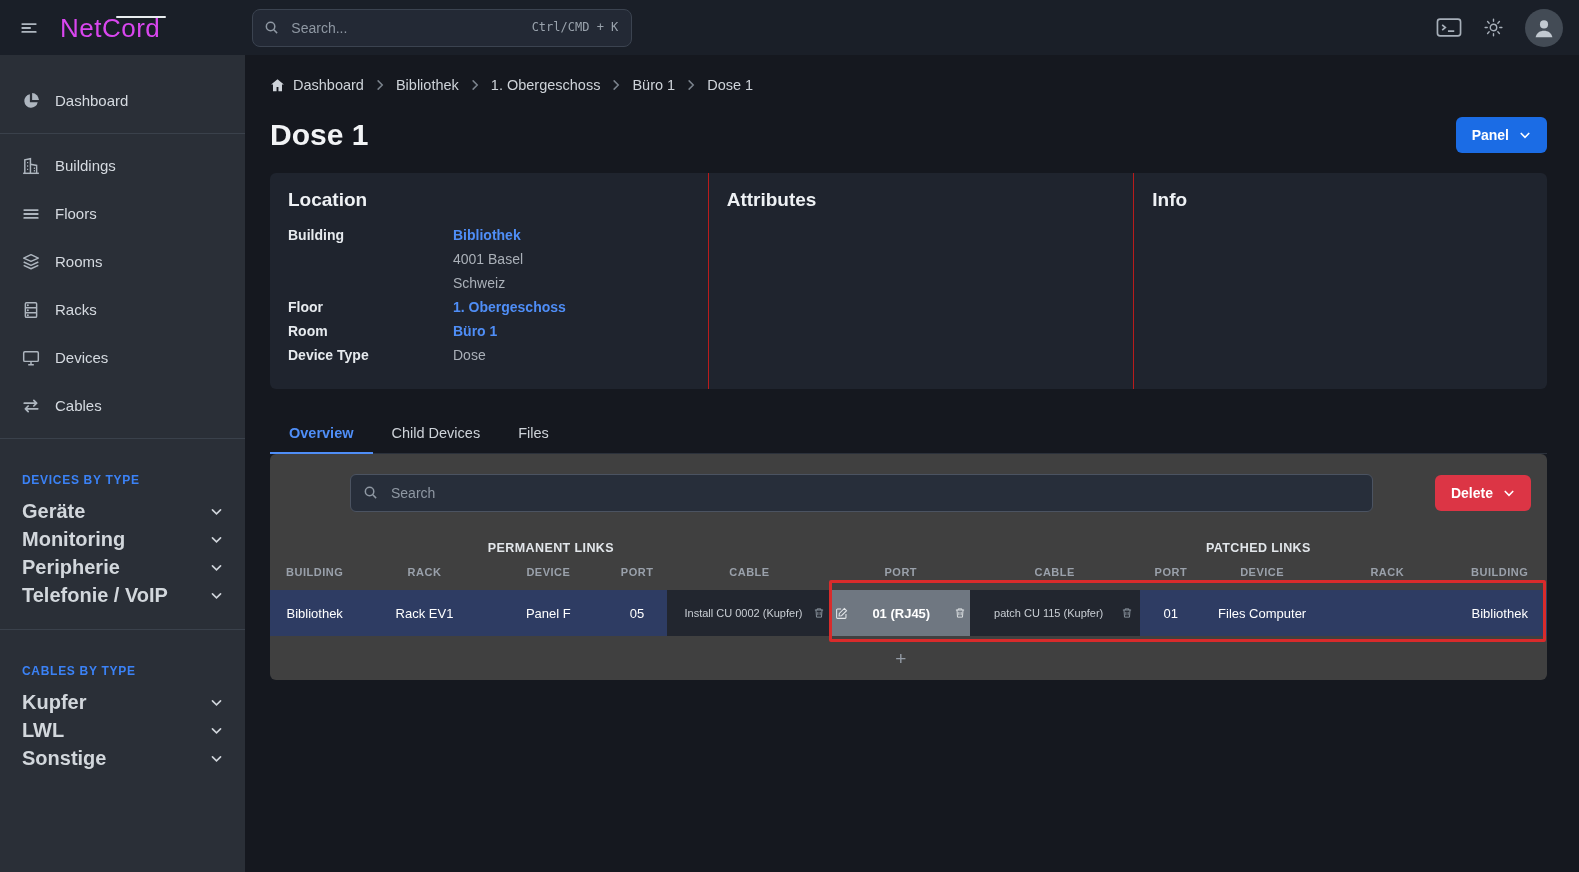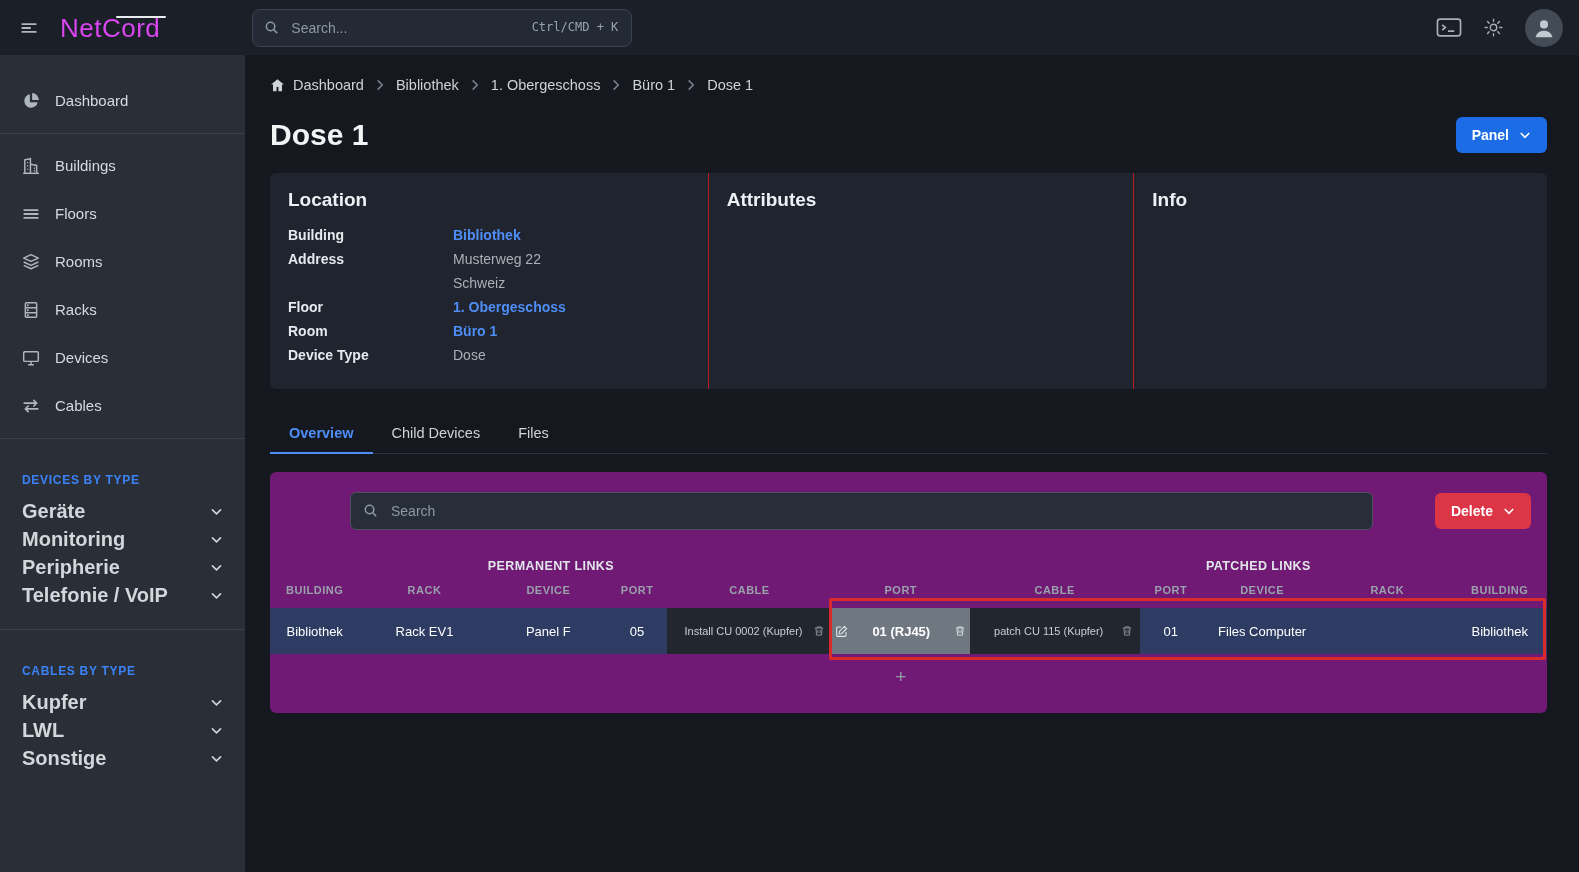--- a/index.html
+++ b/index.html
@@ -96,21 +96,21 @@
 
   
   .tabs{ margin-top:26px; display:flex; border-bottom:1px solid #2b313b; }
   .tab{
     padding:10px 19px 11px; font-size:14.5px; color:#ced3d9; cursor:pointer;
     border-bottom:2px solid transparent; margin-bottom:-1px;
   }
   .tab.active{ color:#4f8ef7; font-weight:600; border-bottom-color:#4f8ef7; }
 
   
-  .links-card{ margin-top:18px; background:#701a75; border-radius:6px; padding-bottom:15px; }
+  .links-card{ background:#404040; border-radius:6px; padding-bottom:0; }
   .search-row{ display:flex; align-items:center; padding:20px 16px 20px 80px; gap:62px; }
   .card-search{ position:relative; flex:1; }
   .card-search .s-icon{ position:absolute; left:13px; top:11px; color:#8f98a3; }
   .card-search input{
     width:100%; height:38px; background:#272e3a; border:1px solid #4b5361; border-radius:6px;
     color:#dde2e7; padding:0 12px 0 40px; font-size:14px;
   }
   .card-search input::placeholder{ color:#8f98a3; }
 
   .table-wrap{ position:relative; }
@@ -383,22 +383,22 @@
     </div>
 
     <section class="info-card">
       <div class="info-col">
         <div class="info-title">Location</div>
         <div class="loc-row">
           <span class="loc-label">Building</span>
           <span class="loc-link">Bibliothek</span>
         </div>
         <div class="loc-row">
-          <span class="loc-label">Address</span>
-          <span class="loc-value">Musterweg 22</span>
+          <span></span>
+          <span class="loc-value">4001 Basel</span>
         </div>
         <div class="loc-row">
           <span></span>
           <span class="loc-value">Schweiz</span>
         </div>
         <div class="loc-row">
           <span class="loc-label">Floor</span>
           <span class="loc-link">1. Obergeschoss</span>
         </div>
         <div class="loc-row">

